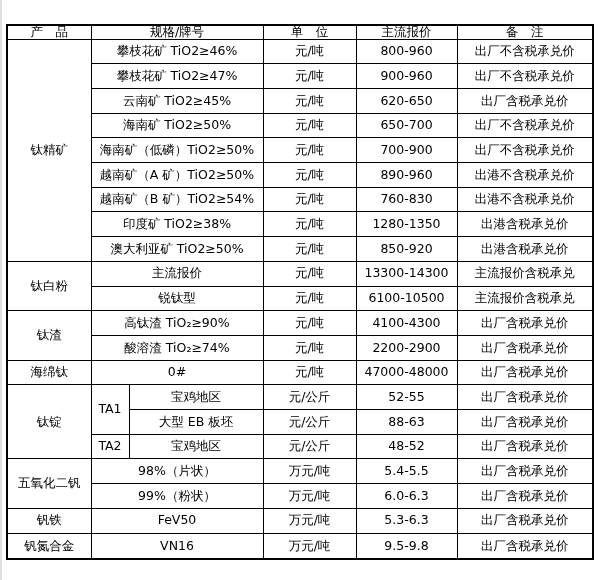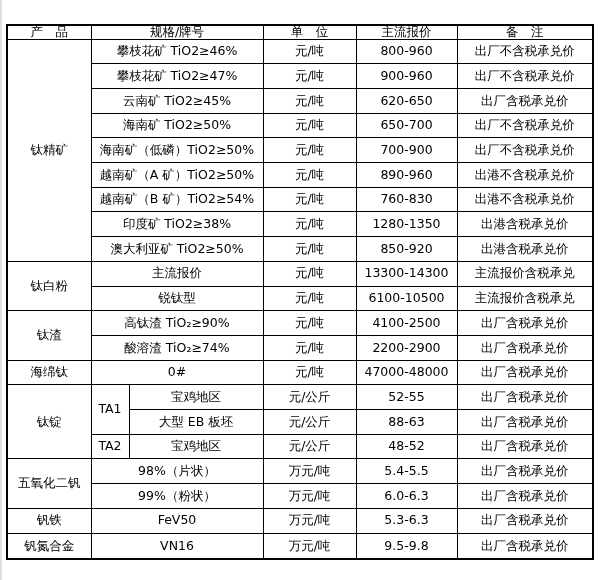--- a/index.html
+++ b/index.html
@@ -120,21 +120,21 @@
       <td colspan="2">锐钛型</td>
       <td>元/吨</td>
       <td>6100-10500</td>
       <td>主流报价含税承兑</td>
     </tr>
 
     <tr>
       <td rowspan="2">钛渣</td>
       <td colspan="2">高钛渣 TiO₂≥90%</td>
       <td>元/吨</td>
-      <td>4100-2500</td>
+      <td>4100-4300</td>
       <td>出厂含税承兑价</td>
     </tr>
     <tr>
       <td colspan="2">酸溶渣 TiO₂≥74%</td>
       <td>元/吨</td>
       <td>2200-2900</td>
       <td>出厂含税承兑价</td>
     </tr>
 
     <tr>

